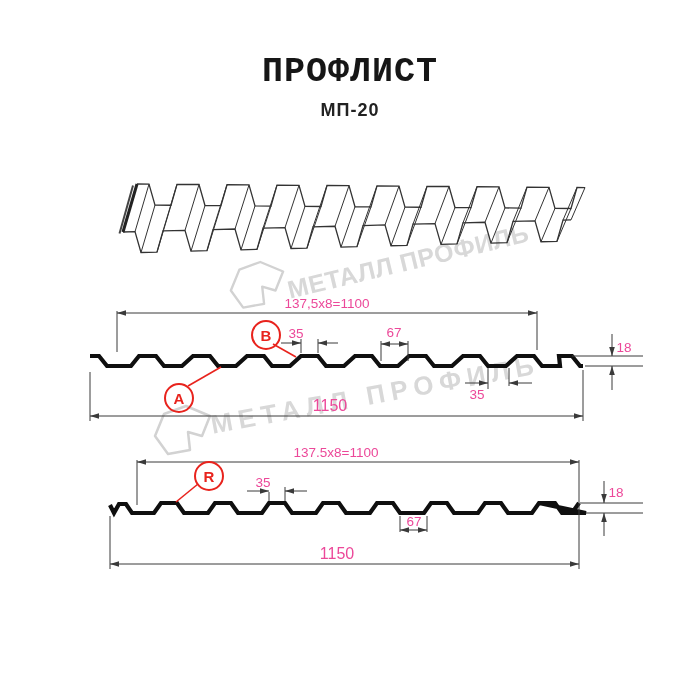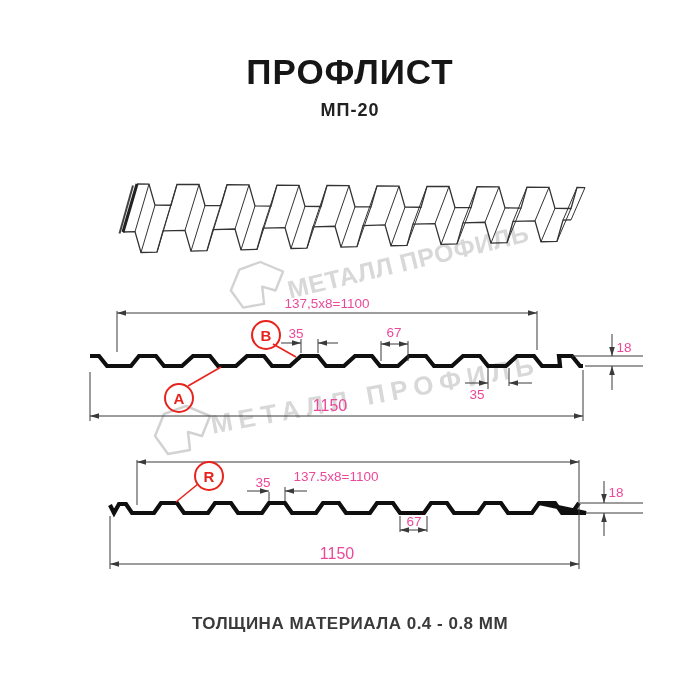--- a/index.html
+++ b/index.html
@@ -6,21 +6,21 @@
   html,body{margin:0;padding:0;background:#fff;}
   .canvas{position:relative;width:700px;height:700px;background:#fff;overflow:hidden;
           font-family:"Liberation Sans",sans-serif;}
   svg.layer{position:absolute;left:0;top:0;}
   #under{z-index:0;} #over{z-index:2;}
   .wmtext{position:absolute;z-index:1;color:var(--wm);font-weight:bold;white-space:nowrap;
           transform-origin:left center;line-height:28px;user-select:none;}
   #wm1{left:288px;top:276px;font-size:25px;letter-spacing:0.5px;transform:rotate(-13.5deg);}
   #wm2{left:211px;top:411px;font-size:26px;letter-spacing:6px;transform:rotate(-10.5deg);}
   .page-title{position:absolute;left:0;top:52px;width:700px;text-align:center;z-index:3;
-          font-size:35px;font-weight:800;letter-spacing:1px;color:#161616;}
+          font-size:35px;font-weight:800;letter-spacing:1px;color:#161616;font-family:Liberation Mono, monospace;}
   .page-subtitle{position:absolute;left:0;top:100px;width:700px;text-align:center;z-index:3;
           font-size:18px;font-weight:600;letter-spacing:1px;color:#222;}
   .footer-note{position:absolute;left:0;top:614px;width:700px;text-align:center;z-index:3;
           font-size:17px;font-weight:700;letter-spacing:0.5px;color:#3a3a3a;}
   .dim{position:absolute;z-index:3;font-size:13.5px;color:#ec4899;white-space:nowrap;
           transform:translate(-50%,-50%);}
   .dim.big{font-size:16px;}
   .lbl{position:absolute;z-index:3;width:26px;height:26px;border:2.5px solid var(--red);
           border-radius:50%;display:flex;align-items:center;justify-content:center;
           font-size:15px;font-weight:700;color:var(--red);}
@@ -167,30 +167,29 @@
       </g>
     </svg>
 
   <div class="dim" style="left:327px;top:303px">137,5x8=1100</div>
   <div class="dim" style="left:296px;top:333px">35</div>
   <div class="dim" style="left:394px;top:332px">67</div>
   <div class="dim" style="left:624px;top:347px">18</div>
   <div class="dim" style="left:477px;top:394px">35</div>
   <div class="dim big" style="left:330px;top:406px">1150</div>
 
-  <div class="dim" style="left:336px;top:476px">137.5x8=1100</div>
+  <div class="dim" style="left:336px;top:452px">137.5x8=1100</div>
   <div class="dim" style="left:263px;top:482px">35</div>
   <div class="dim" style="left:414px;top:521px">67</div>
   <div class="dim" style="left:616px;top:492px">18</div>
   <div class="dim big" style="left:337px;top:554px">1150</div>
 
   <div class="lbl" style="left:164px;top:383px">
       <span>A</span>
     </div>
   <div class="lbl" style="left:251px;top:320px">
       <span>B</span>
     </div>
   <div class="lbl" style="left:194px;top:461px">
       <span>R</span>
     </div>
 
-  <div class="footer-note">ТОЛЩИНА МАТЕРИАЛА 0.4 - 0.8 ММ</div>
 </div>
 
 </body></html>

